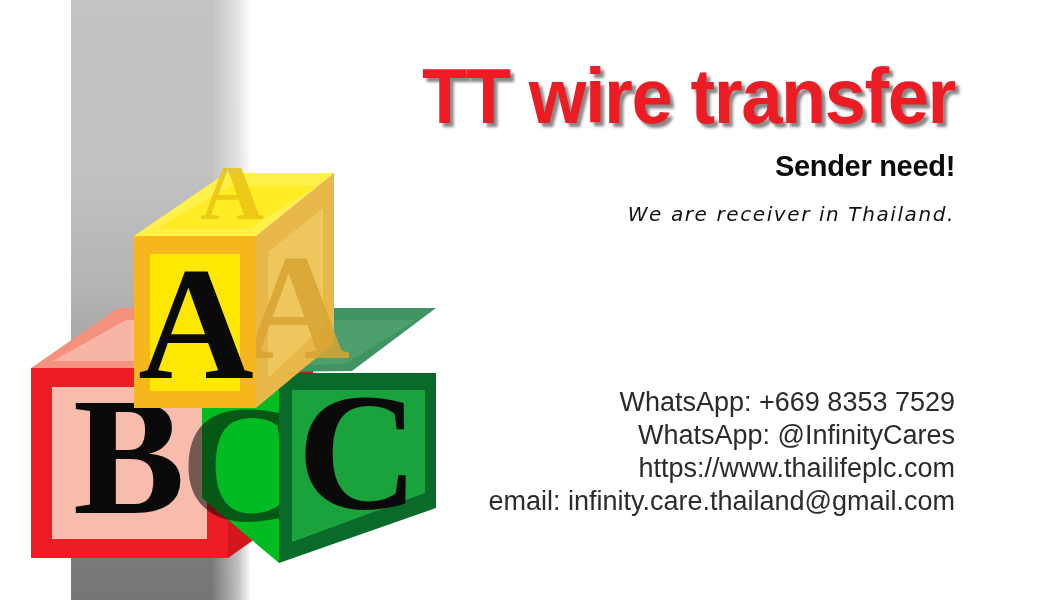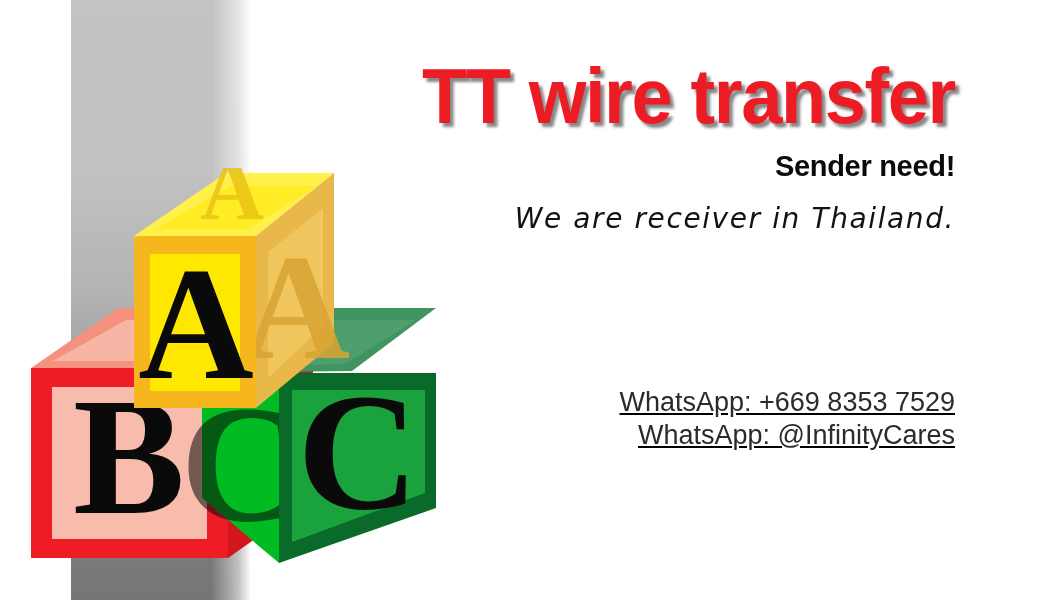--- a/index.html
+++ b/index.html
@@ -41,28 +41,28 @@
     font-weight:bold;font-size:29px;line-height:1.12;
     letter-spacing:-0.3px;
     color:#0b0b0b;
     white-space:nowrap;
   }
 
   #tagline{
     position:absolute;right:0;top:202px;width:100%;
     font-family:"DejaVu Sans","Liberation Sans",sans-serif;
     font-style:italic;font-weight:normal;
-    font-size:28px;line-height:1.2;
+    font-size:20px;line-height:1.2;
     letter-spacing:1.6px;
     color:#121212;
     white-space:nowrap;
   }
 
   #contact{
-    position:absolute;right:0;top:386px;width:100%;text-decoration:underline;
+    position:absolute;right:0;top:386px;width:100%;
   }
   .contact-line{
     font-family:"Liberation Sans","DejaVu Sans",sans-serif;
     font-weight:normal;font-size:27px;line-height:33px;
     color:#2b2b2b;white-space:nowrap;
   }
 </style>
 </head>
 <body>
 
@@ -124,16 +124,18 @@
 
     <div id="title">TT wire transfer</div>
 
     <div id="subtitle">Sender need!</div>
 
     <div id="tagline">We are receiver in Thailand.</div>
 
     <div id="contact">
       <div class="contact-line">WhatsApp: +669 8353 7529</div>
       <div class="contact-line">WhatsApp: @InfinityCares</div>
+      <div class="contact-line">https://www.thailifeplc.com</div>
+      <div class="contact-line">email: infinity.care.thailand@gmail.com</div>
     </div>
 
   </div>
 </div>
 
 </body></html>

